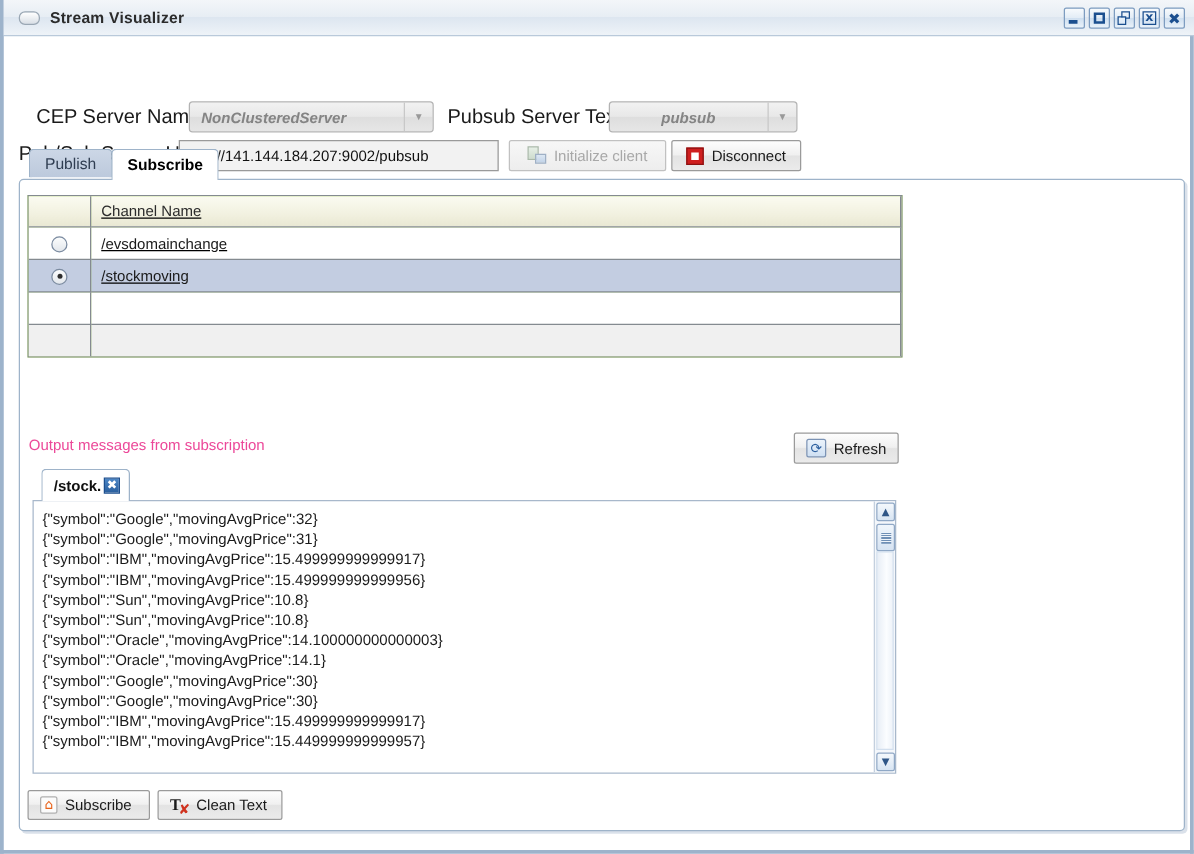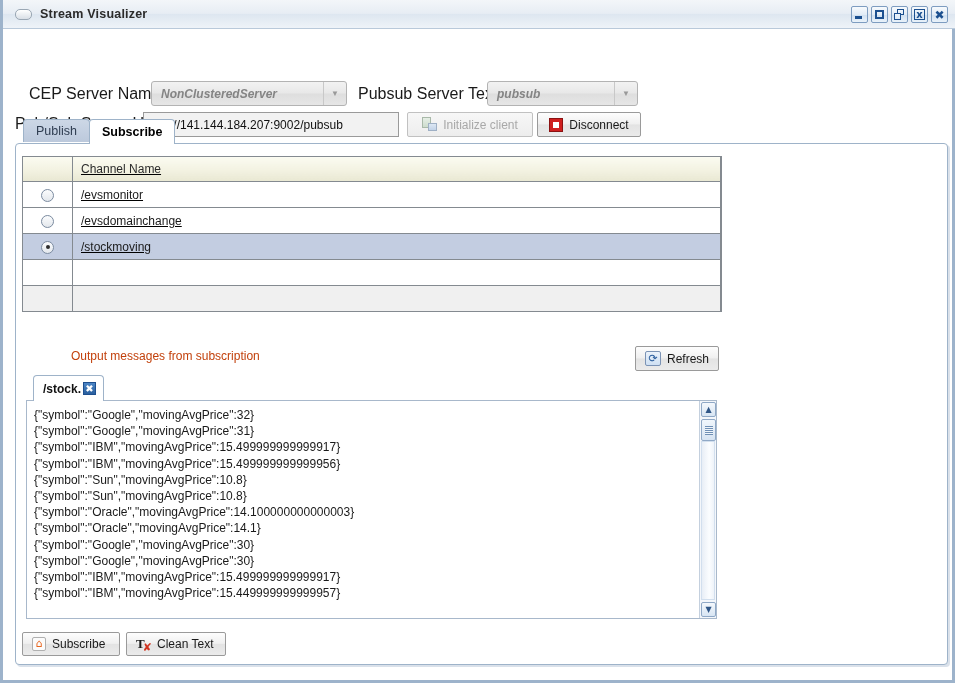--- a/index.html
+++ b/index.html
@@ -383,22 +383,21 @@
     width: 4px; height: 4px;
     border-radius: 50%;
     background: #2d2d2d;
   }
 
   
   #output-label {
     position: absolute;
     left: 20px; top: 349px;
     font-size: 12px;
-    color: #c2410c;
-    margin-left: 48px;
+    color: #ec4899;
   }
   #refresh-btn {
     left: 632px; top: 346px; width: 84px;
   }
   #subtabstrip {
     position: absolute;
     left: 30px; top: 375px;
     height: 26px;
     display: flex;
     align-items: flex-end;
@@ -529,21 +528,21 @@
   </div>
 
   <div id="topform">
     <div class="lbl" style="left:26px; top:56px;">CEP Server Name</div>
     <div class="combo" style="left:148px; top:52px; width:196px;">
       <span class="cval">NonClusteredServer</span>
       <span class="carrow">▼</span>
     </div>
 
     <div class="lbl" style="left:355px; top:56px;">Pubsub Server Text</div>
-    <div class="combo" style="left:484px; top:52px; width:151px;">
+    <div class="combo" style="left:484px; top:52px; width:151px;padding-left:32px;">
       <span class="cval">pubsub</span>
       <span class="carrow">▼</span>
     </div>
 
     <div class="lbl" style="left:12px; top:86px;">Pub/Sub Server URL</div>
     <div class="textfield" style="left:140px; top:83px; width:256px;">http://141.144.184.207:9002/pubsub</div>
 
     <div class="btn disabled" style="left:404px; top:83px; width:126px;">
       <span class="ico ico-initclient">
           <span class="c1"></span>
@@ -573,24 +572,20 @@
 
   <div id="channel-table">
     <table>
       <thead>
         <tr>
           <th class="radio-col"></th>
           <th>Channel Name</th>
         </tr>
       </thead>
       <tbody>
-        <tr>
-          <td class="radio-col"><span class="radio"></span></td>
-          <td>/evsmonitor</td>
-        </tr>
         <tr>
           <td class="radio-col"><span class="radio"></span></td>
           <td>/evsdomainchange</td>
         </tr>
         <tr class="selected">
           <td class="radio-col"><span class="radio checked"></span></td>
           <td>/stockmoving</td>
         </tr>
         <tr>
           <td class="radio-col"></td>

